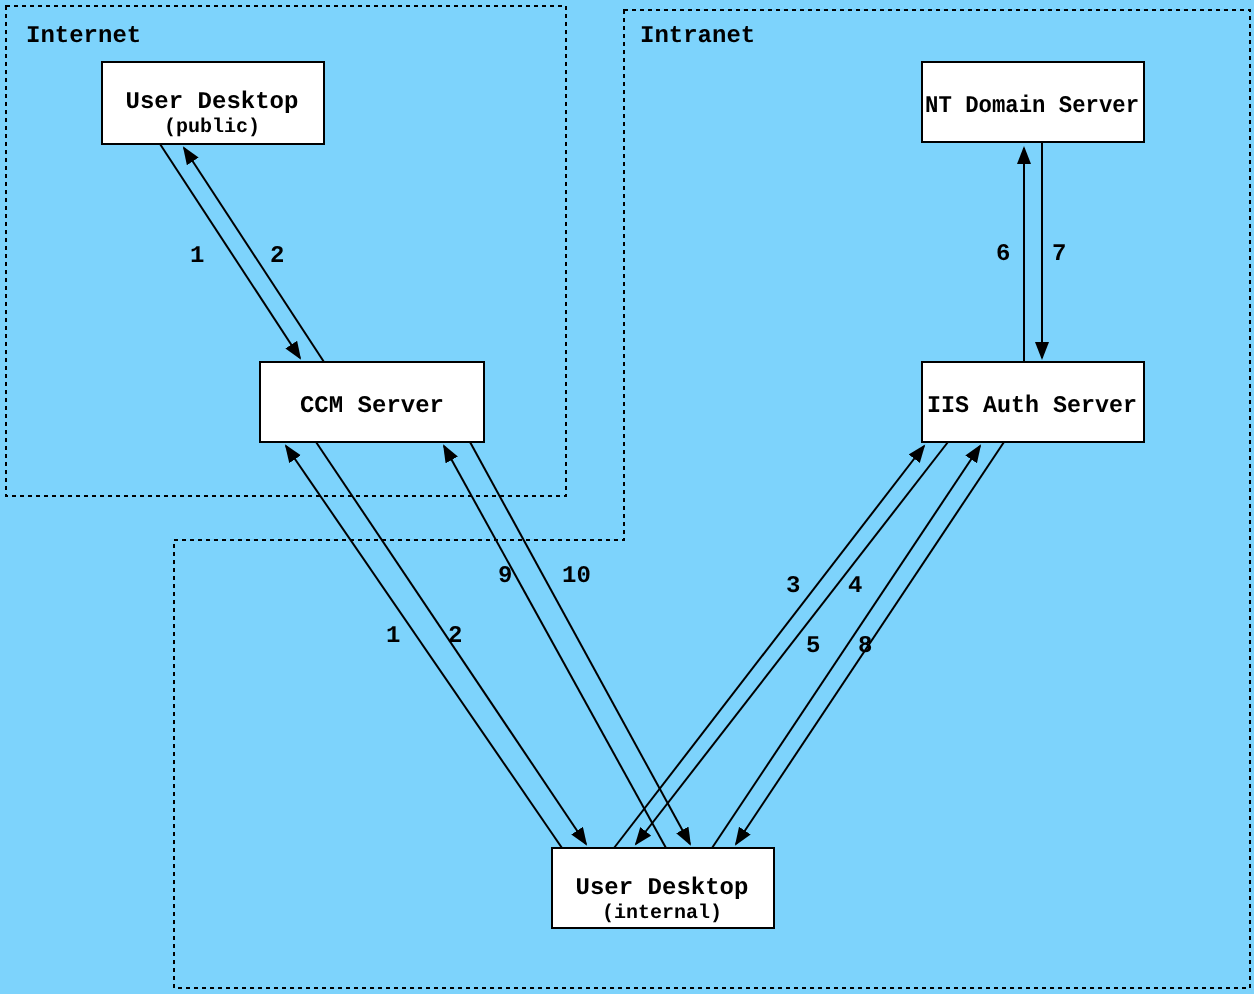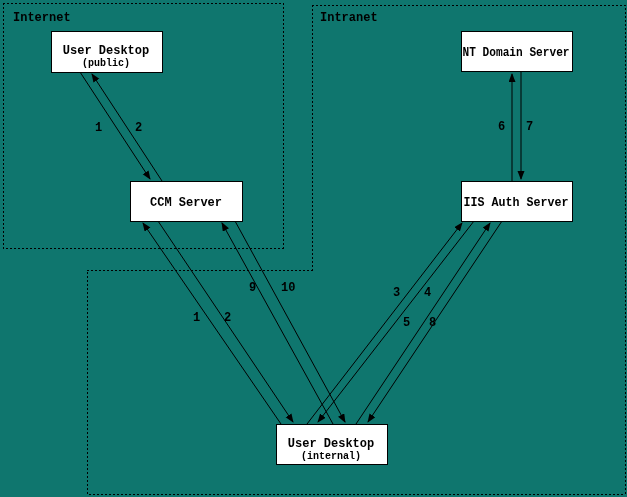--- a/index.html
+++ b/index.html
@@ -4,21 +4,21 @@
 <style>
   html, body {
     margin: 0;
     padding: 0;
     background: #ffffff;
   }
   .diagram-wrap {
     width: 627px;
     height: 497px;
     position: relative;
-    background: #0f766e;
+    background: #7dd3fc;
   }
   svg text {
     font-family: "Liberation Mono", "DejaVu Sans Mono", monospace;
     font-weight: bold;
     fill: #000000;
   }
   .zone-label   { font-size: 12px; }
   .node-label   { font-size: 12px; }
   .node-sublabel{ font-size: 10px; }
   .arrow-label  { font-size: 12px; }

